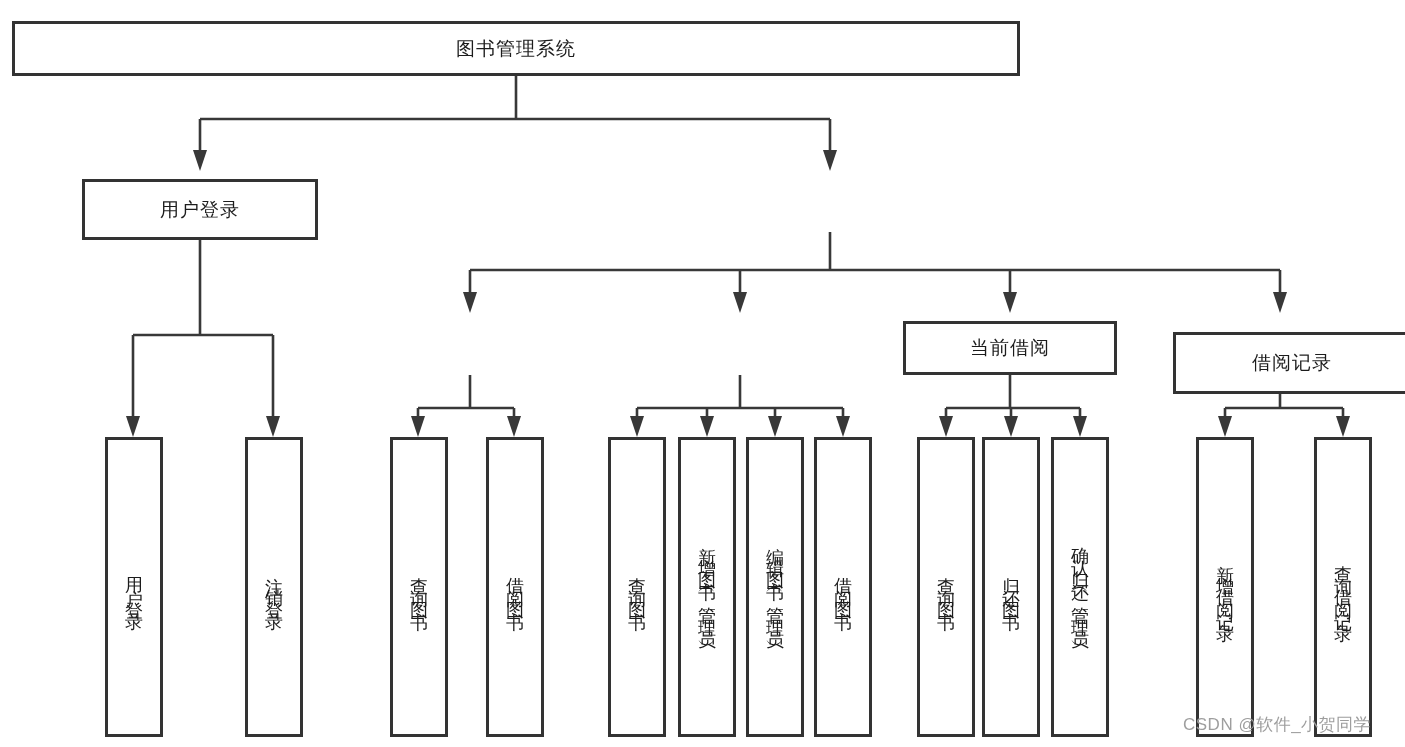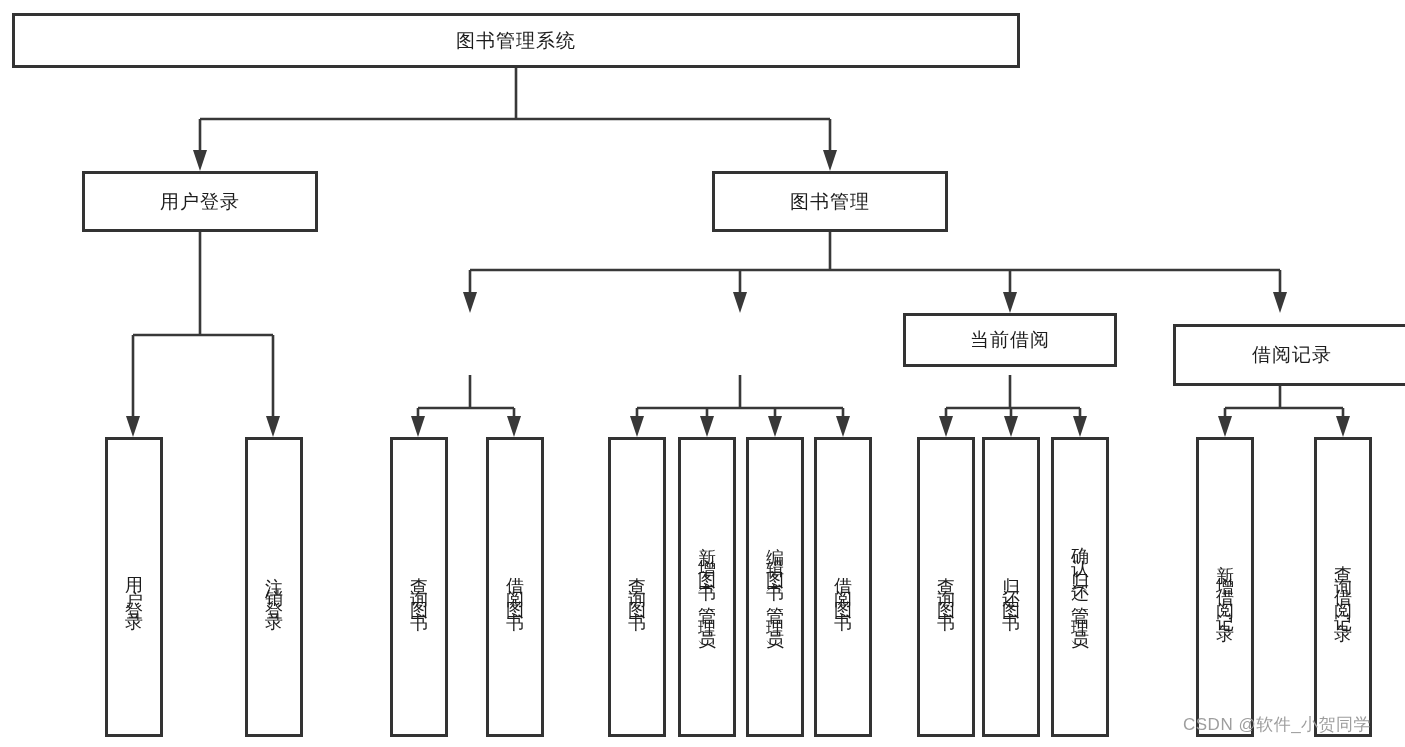--- a/index.html
+++ b/index.html
@@ -14,21 +14,21 @@
   .box {
     position:absolute;
     box-sizing:border-box;
     border:3px solid #333333;
     background:#ffffff;
     display:flex;
     align-items:center;
     justify-content:center;
     color:#1c1c1c;
   }
-  .hbox { font-size:19px; letter-spacing:1px; }
+  .hbox { font-size:19px; letter-spacing:1px;margin-top:8px; }
   .vbox .vtext {
     writing-mode:vertical-rl;
     text-orientation:upright;
     font-size:18px;
     letter-spacing:12px;
     line-height:1;
     white-space:nowrap;
   }
   #watermark {
     position:absolute;
@@ -78,23 +78,20 @@
     </g>
   </svg>
 
   <div class="box hbox" style="left:12px; top:13px; width:1008px; height:55px;">
     <span>图书管理系统</span>
   </div>
 
   <div class="box hbox" style="left:82px; top:171px; width:236px; height:61px;">
     <span>用户登录</span>
   </div>
-  <div class="box hbox" style="left:712px; top:171px; width:236px; height:61px;">
-    <span>图书管理</span>
-  </div>
 
   <div class="box hbox" style="left:903px; top:313px; width:214px; height:54px;">
     <span>当前借阅</span>
   </div>
   <div class="box hbox" style="left:1173px; top:324px; width:238px; height:62px;">
     <span>借阅记录</span>
   </div>
 
   <div class="box vbox" style="left:105px; top:437px; width:58px; height:300px;">
     <span class="vtext">用户登录</span>

